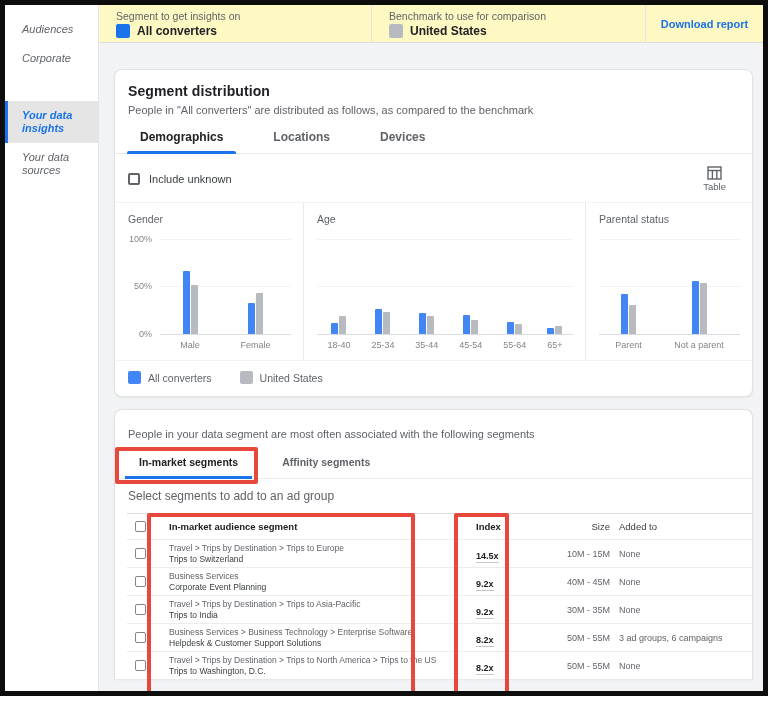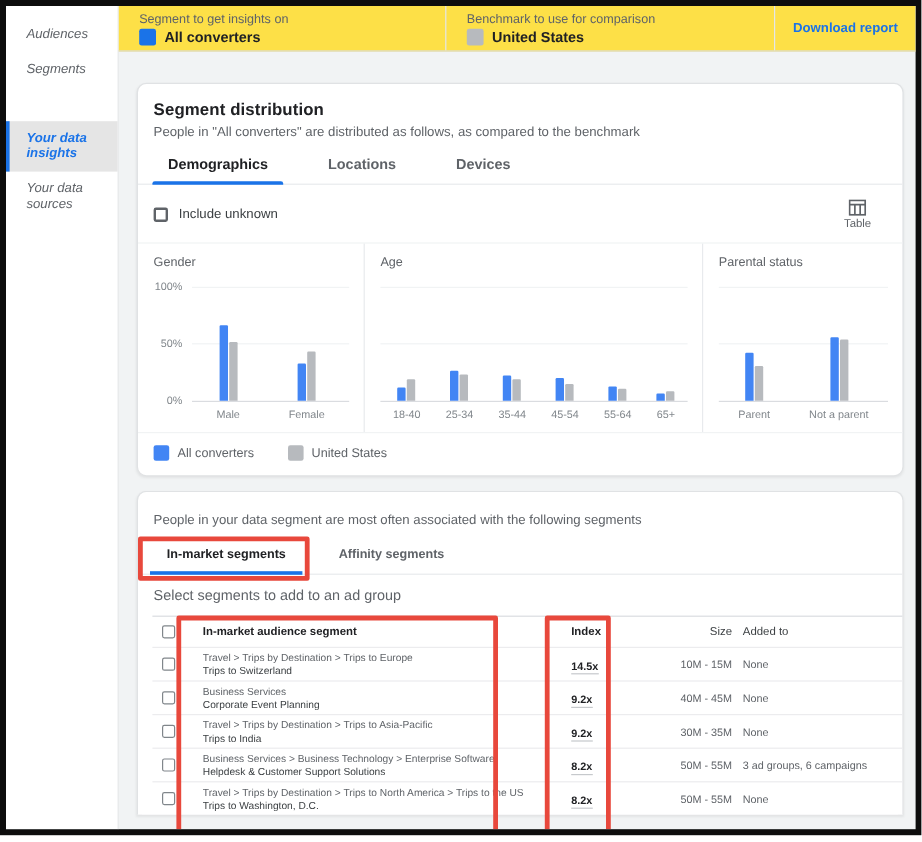--- a/index.html
+++ b/index.html
@@ -7,21 +7,21 @@
   .screen { position:relative; width:768px; height:696px; border:5px solid #0d0d0d; background:#f1f3f4; overflow:hidden; }
   .layout { display:flex; height:100%; }
 
   
   .sidebar { width:94px; background:#ffffff; border-right:1px solid #e4e6e8; flex:none; padding-top:10px; }
   .side-item { padding:8px 6px 8px 17px; font-size:11px; line-height:13px; color:#5f6368; cursor:pointer;font-style:italic; }
   .side-item.selected { background:#e5e5e5; border-left:3px solid #1a73e8; padding-left:14px; color:#1a73e8; font-weight:bold;margin-top:28px; }
 
   
   .main { flex:1; display:flex; flex-direction:column; min-width:0; }
-  .topbar { height:38px; background:#fde047; border-bottom:1px solid #dadce0; display:flex; flex:none; }
+  .topbar { height:38px; background:#fef9c3; border-bottom:1px solid #dadce0; display:flex; flex:none; }
   .topbar-sec { padding:5px 0 0 17px; }
   .topbar-sec.seg { width:273px; border-right:1px solid #e4e6e8; flex:none; }
   .topbar-sec.bench { flex:1; }
   .topbar-label { font-size:10.5px; color:#5f6368; }
   .topbar-value { display:flex; align-items:center; margin-top:2px; }
   .sq { width:14px; height:14px; border-radius:2px; margin-right:7px; flex:none; }
   .topbar-value span { font-size:12px; font-weight:bold; color:#202124; }
   .topbar-download { width:118px; flex:none; border-left:1px solid #e4e6e8; display:flex; align-items:center; justify-content:center; }
   .link { color:#1a73e8; font-size:11px; font-weight:bold; cursor:pointer; }
 
@@ -106,21 +106,21 @@
   .ticon { display:block; margin:0 auto; }
 </style>
 </head>
 <body>
 
 <div class="screen">
   <div class="layout">
 
     <nav class="sidebar">
       <div class="side-item">Audiences</div>
-      <div class="side-item">Segments</div>
+      <div class="side-item">Corporate</div>
       <div class="side-item selected">Your data insights</div>
       <div class="side-item">Your data sources</div>
     </nav>
 
     <div class="main">
       <div class="topbar">
         <div class="topbar-sec seg">
           <div class="topbar-label">Segment to get insights on</div>
           <div class="topbar-value">
             <div class="sq" style="background: rgb(26, 115, 232);"></div>

